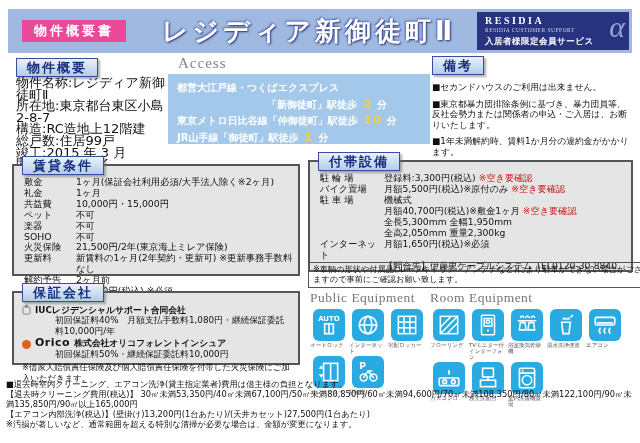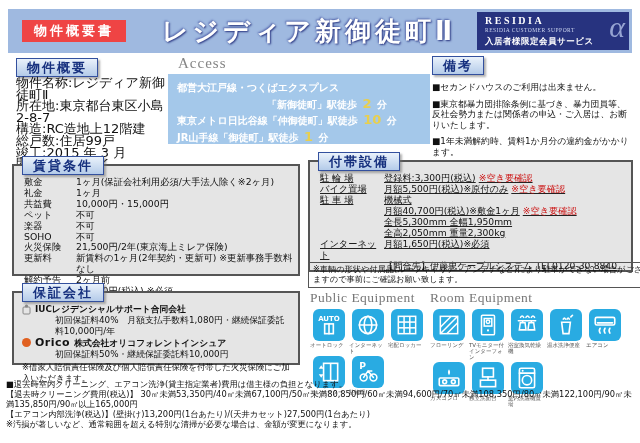--- a/index.html
+++ b/index.html
@@ -1,21 +1,21 @@
 <!DOCTYPE html>
 <html><head>
 <meta charset="utf-8">
 <style>
   * { margin:0; padding:0; box-sizing:border-box; }
   html,body { background:#fff; }
   body { width:640px; height:443px; position:relative; font-family:"DejaVu Sans","Liberation Sans",sans-serif; color:#222; overflow:hidden; }
 
   
   .topbar { position:absolute; left:8px; top:9px; right:8px; height:44px; background:#9fb9e0; }
-  .doc-label { position:absolute; left:14px; top:11px; background:#ef4444; color:#fff; font-weight:bold; font-size:13px; letter-spacing:3px; padding:2px 12px; }
+  .doc-label { position:absolute; left:14px; top:11px; background:#ec4899; color:#fff; font-weight:bold; font-size:13px; letter-spacing:3px; padding:2px 12px; }
   .main-title { position:absolute; left:140px; right:162px; top:5px; text-align:center; font-size:26px; font-weight:bold; letter-spacing:4px; color:#fff; text-shadow:1px 1px 2px #27337f, -1px -1px 2px #5a6cb0; white-space:nowrap; }
   .badge { position:absolute; right:3px; top:3px; width:152px; height:38px; background:#27337f; color:#fff; padding:3px 6px 2px 8px; overflow:hidden; }
   .badge-l1 { font-family:"Liberation Serif",serif; font-size:10px; letter-spacing:2.5px; font-weight:bold; }
   .badge-l2 { font-family:"Liberation Serif",serif; font-size:5.5px; letter-spacing:.5px; color:#cdd6f0; margin-top:1px; }
   .badge-l3 { font-size:8.5px; font-weight:bold; margin-top:3px; letter-spacing:.5px; }
   .badge-alpha { position:absolute; right:4px; top:-2px; font-family:"Liberation Serif",serif; font-style:italic; font-size:30px; color:rgba(170,185,225,.85); }
 
   
   .sec-tab { display:inline-block; background:linear-gradient(to bottom,#eaf2fb,#b4cbe9); border:1px solid #33509e; color:#16307e; font-weight:bold; font-size:13px; letter-spacing:2px; padding:0 10px; line-height:17px; box-shadow:2px 2px 2px rgba(110,110,110,.55); white-space:nowrap; }
 
@@ -42,27 +42,27 @@
   .rental-rows { padding:11px 4px 0 10px; font-size:9.3px; line-height:10.9px; color:#111; }
   .r-row { display:flex; }
   .r-l { width:52px; flex:none; }
   .r-v { flex:1; }
   .member-line { padding:0 4px 0 10px; font-size:9.3px; color:#111; }
 
   .box-guarantor { left:12px; top:291px; width:288px; height:74px; }
   .g-body { padding:11px 6px 0 8px; font-size:8.8px; line-height:10.5px; color:#111; }
   .g-name { font-weight:bold; }
   .g-detail { margin-left:33px; margin-bottom:2px; }
-  .iuc-row, .orico-row { display:flex; align-items:flex-start; gap:4px; }
+  .iuc-row, .orico-row { display:flex; align-items:flex-end; gap:4px; }
   .orico-dot { width:9px; height:9px; border-radius:50%; background:#e06020; flex:none; }
   .orico-brand { font-weight:bold; font-size:11px; color:#111; letter-spacing:.5px; }
   .g-note { margin-top:3px; font-size:8.4px; }
 
   
-  .box-equipment { left:308px; top:160px; width:325px; height:112px;text-decoration:underline; }
+  .box-equipment { left:308px; top:160px; width:325px; height:112px; }
   .eq-rows { padding:10px 4px 0 10px; font-size:9.2px; line-height:11px; color:#111; }
   .eq-row { display:flex; }
   .eq-l { width:64px; flex:none; }
   .eq-v { white-space:nowrap; }
   .eq-a { color:#cc1111; margin-left:3px; white-space:nowrap; }
 
   .vehicle-note { position:absolute; left:308px; top:262px; width:350px; border:1.5px solid #555; font-size:8.2px; line-height:9.8px; padding:2px 4px; color:#111; }
 
   
   .sec-public { position:absolute; left:310px; top:290px; width:118px; }

